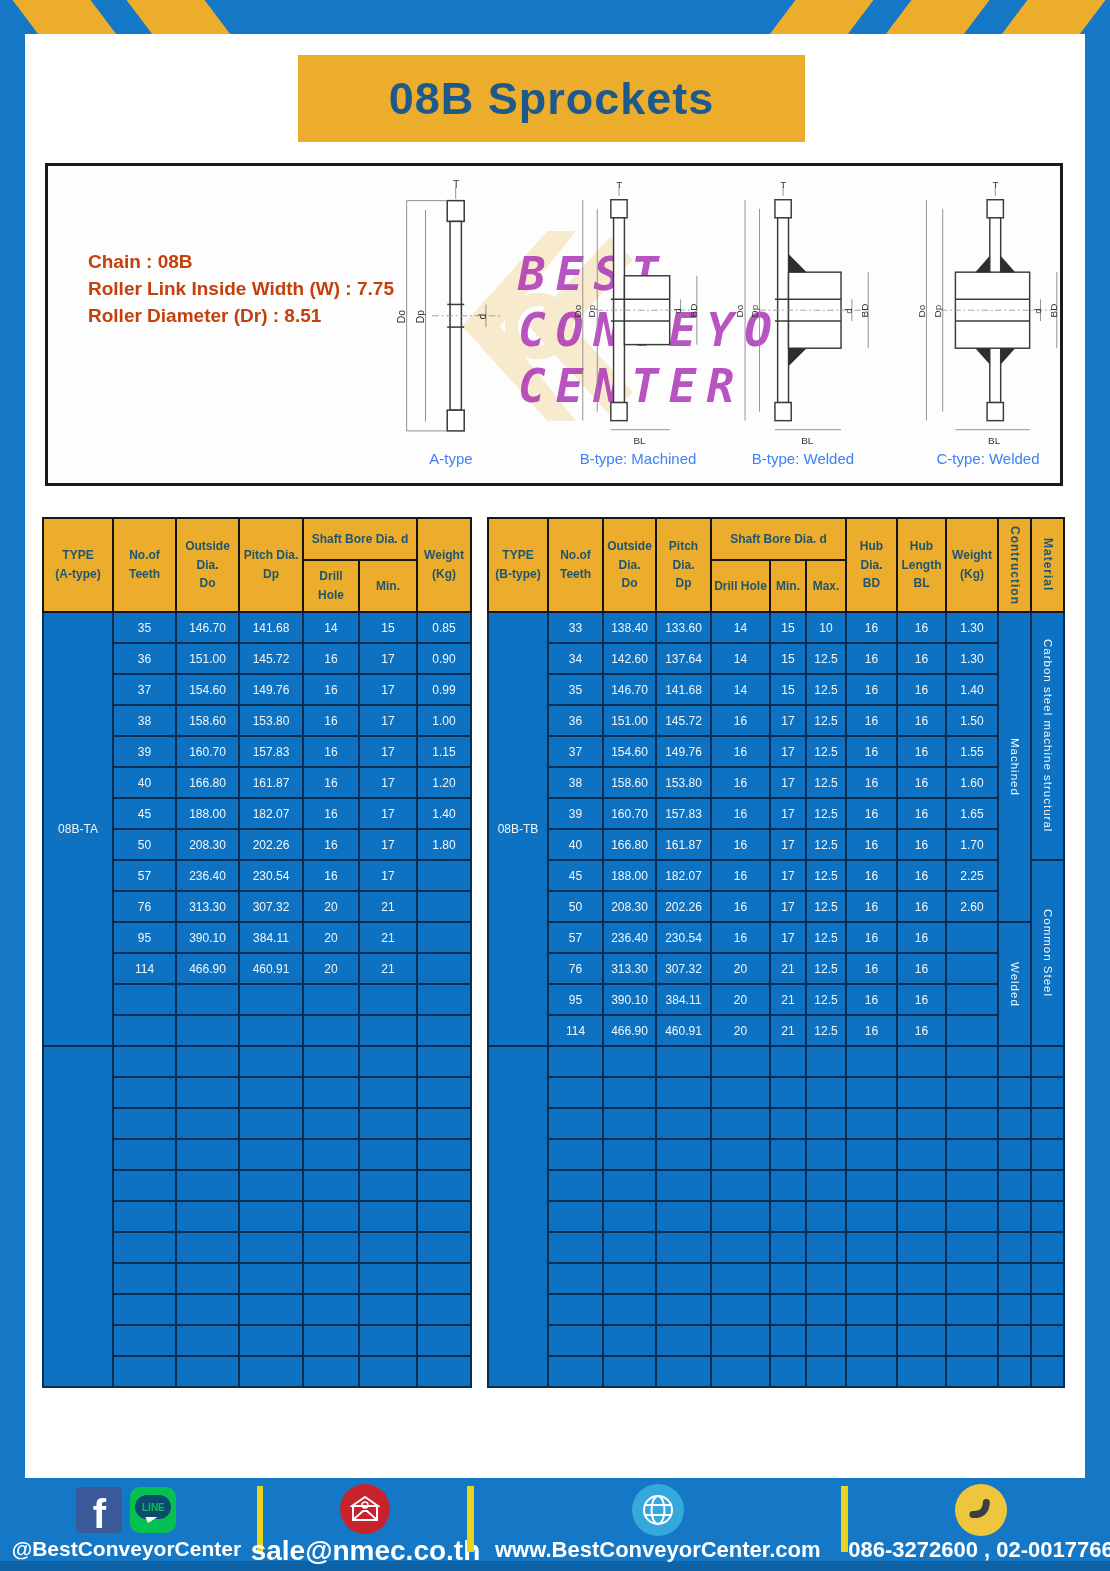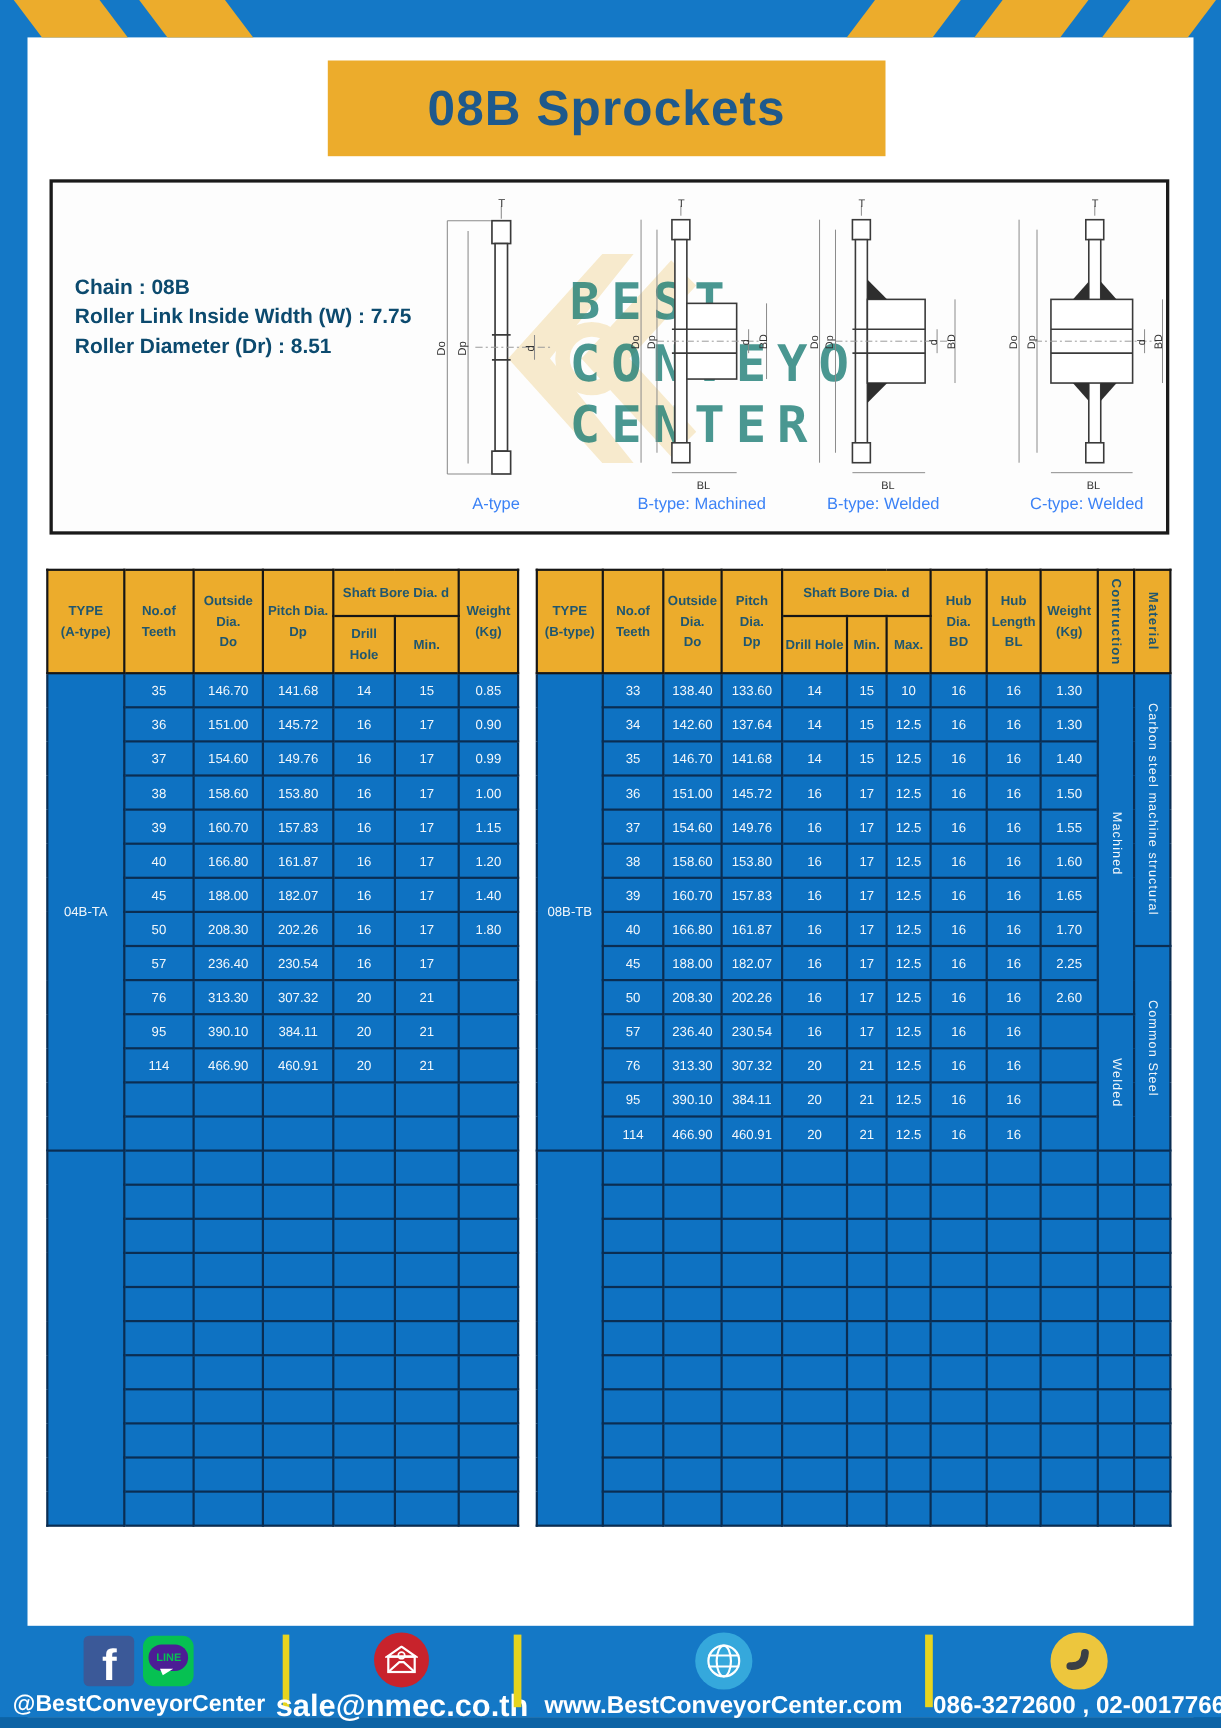--- a/index.html
+++ b/index.html
@@ -16,26 +16,26 @@
 
   
   .title-box{position:absolute;left:298px;top:55px;width:507px;height:87px;background:#ecac2c;
     display:flex;align-items:center;justify-content:center;}
   .title-box span{font-size:45px;font-weight:bold;color:#1e598c;letter-spacing:1px;}
 
   
   .panel{position:absolute;left:45px;top:163px;width:1018px;height:323px;background:#fdfdfd;
     border:3px solid #1a1a1a;box-sizing:border-box;}
   .spec-lines{position:absolute;left:20px;top:82px;z-index:4;}
-  .spec-lines div{font-size:19px;font-weight:bold;color:#0c4a6e;line-height:27px;white-space:pre;}
+  .spec-lines div{font-size:19px;font-weight:bold;color:#c2410c;line-height:27px;white-space:pre;margin-left:20px;}
   .caption{position:absolute;top:284px;transform:translateX(-50%);font-size:15px;color:#3b82f6;z-index:4;white-space:nowrap;}
 
   .wm{position:absolute;z-index:2;pointer-events:none;}
   .wm-text{left:470px;top:80px;}
-  .wm-text div{font-size:46px;font-weight:bold;letter-spacing:10px;color:#0f766e;opacity:.75;line-height:56px;font-family:"DejaVu Sans Mono",monospace;}
+  .wm-text div{font-size:46px;font-weight:bold;letter-spacing:10px;color:#a21caf;opacity:.75;line-height:56px;font-family:"DejaVu Sans Mono",monospace;font-style:italic;}
   .wm-logo{left:395px;top:55px;width:190px;height:210px;opacity:.6;}
 
   .draw{position:absolute;top:12px;z-index:3;}
   .pline{stroke:#3a3a3a;stroke-width:1.6;fill:#ffffff;}
   .psolid{fill:#2e2e2e;stroke:none;}
   .dim{stroke:#8a8a8a;stroke-width:1;fill:none;}
   .cl{stroke:#9a9a9a;stroke-width:1;stroke-dasharray:7 3 2 3;fill:none;}
   .dimtxt{font-size:11px;fill:#333;font-family:"Liberation Sans",sans-serif;}
 
   
@@ -56,21 +56,21 @@
   
   .footer{position:absolute;left:0;top:1478px;width:1110px;height:83px;background:#1478c6;
     display:flex;align-items:flex-start;justify-content:center;z-index:2;}
   .fsec{display:flex;flex-direction:column;align-items:center;padding-top:6px;}
   .fdiv{width:7px;height:66px;background:#e7d41f;margin:8px 4px 0 4px;}
   .ficons{display:flex;gap:8px;height:52px;align-items:center;}
   .ftext{color:#ffffff;font-weight:bold;font-size:21px;margin-top:1px;white-space:nowrap;}
   .fb-tile{width:46px;height:46px;background:#3b5998;border-radius:5px;color:#fff;
     font-weight:bold;font-size:40px;display:flex;align-items:flex-end;justify-content:center;line-height:0.95;overflow:hidden;}
   .line-tile{width:46px;height:46px;background:#06c152;border-radius:10px;position:relative;}
-  .line-bubble{position:absolute;left:5px;top:8px;width:36px;height:24px;background:#4c1d95;border-radius:12px;
+  .line-bubble{position:absolute;left:5px;top:8px;width:36px;height:24px;background:#0c4a6e;border-radius:12px;
     display:flex;align-items:center;justify-content:center;font-size:10px;font-weight:bold;color:#06c152;}
   .line-tail{position:absolute;left:12px;top:30px;width:0;height:0;border:6px solid transparent;border-top-color:#fff;transform:skewX(-30deg);}
   .circle-icon{border-radius:50%;display:flex;align-items:center;justify-content:center;}
 </style>
 </head>
 <body>
 
 <div class="frame-side frame-l"></div>
 <div class="frame-side frame-r"></div>
 <div class="top-band">
@@ -220,21 +220,21 @@
     <th colspan="2">Shaft Bore Dia. d</th>
     <th rowspan="2">Weight<br>(Kg)</th>
   </tr>
       <tr>
     <th>Drill Hole</th>
     <th>Min.</th>
   </tr>
     </thead>
     <tbody>
       <tr>
-        <td rowspan="14" class="typecell">04B-TA</td>
+        <td rowspan="14" class="typecell">08B-TA</td>
         <td>35</td>
         <td>146.70</td>
         <td>141.68</td>
         <td>14</td>
         <td>15</td>
         <td>0.85</td>
       </tr>
       <tr>
         <td>36</td>
         <td>151.00</td>

